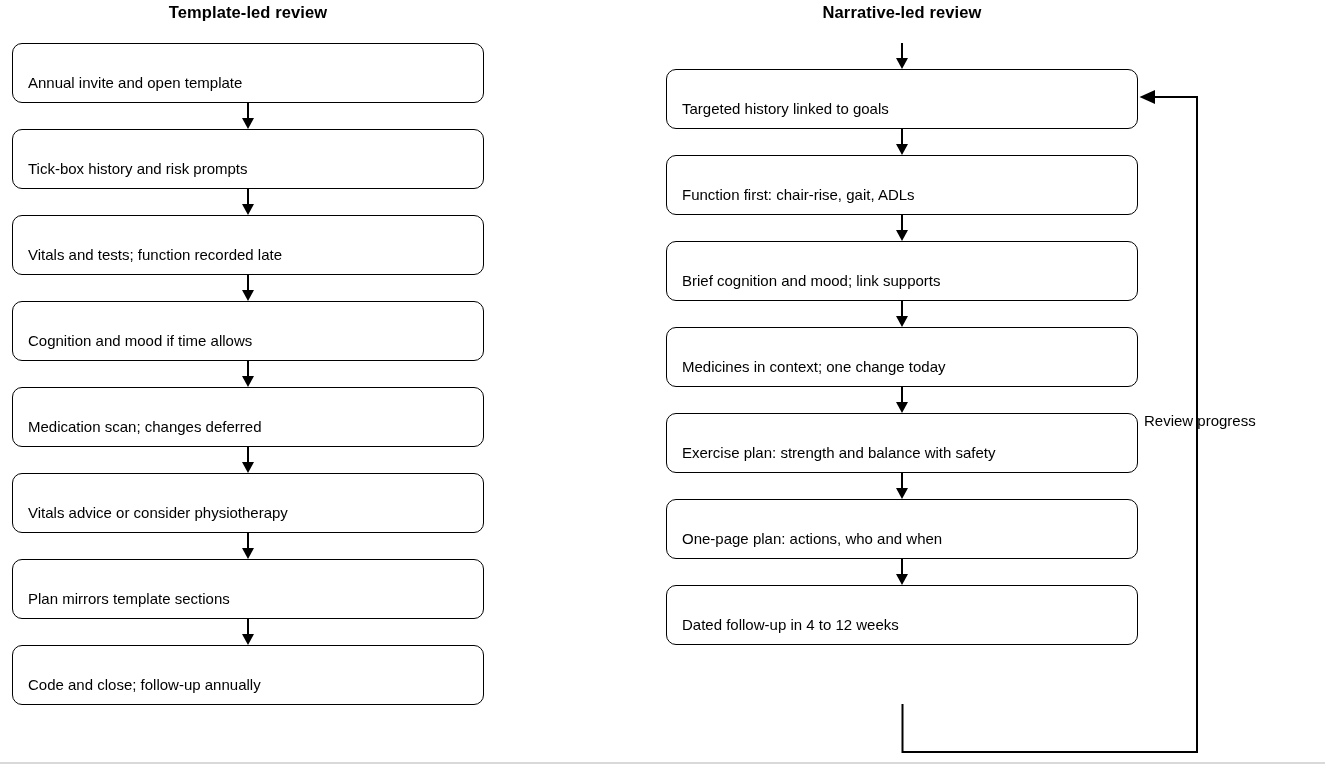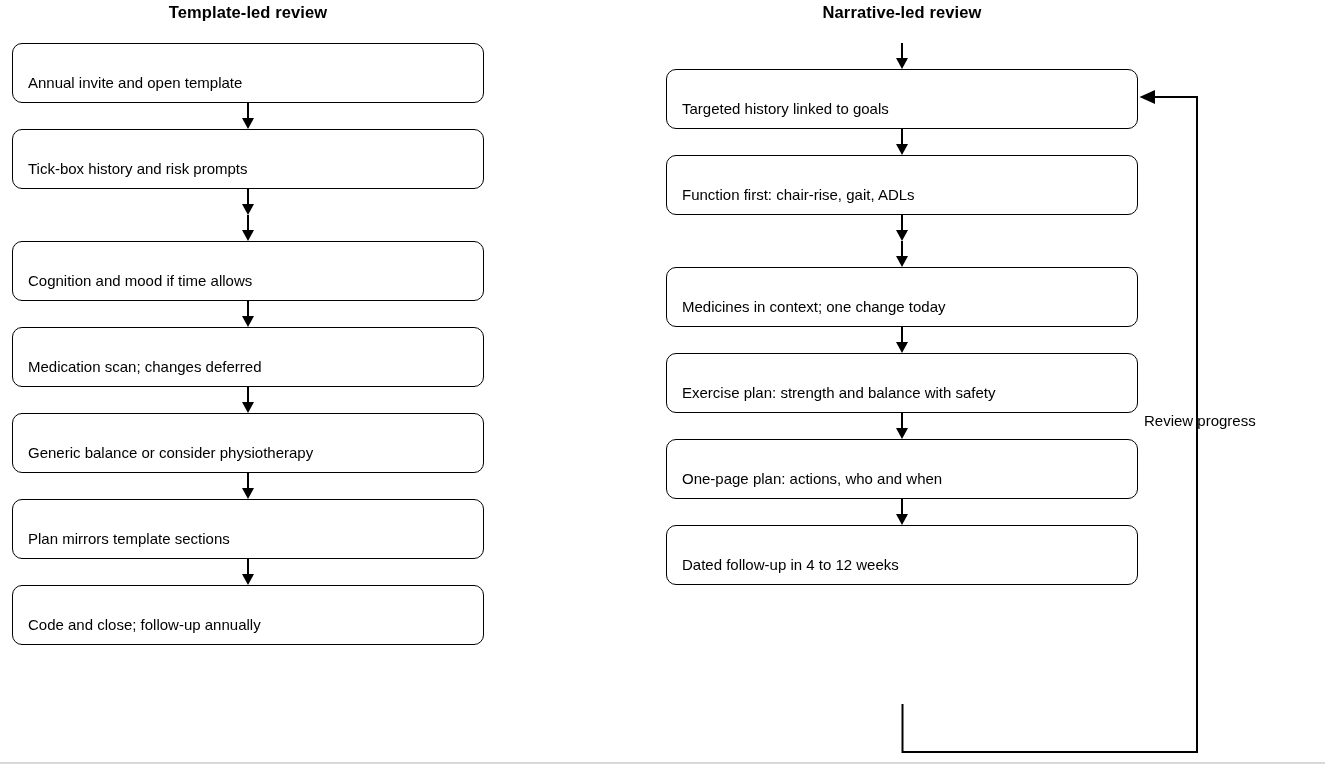--- a/index.html
+++ b/index.html
@@ -94,40 +94,43 @@
           <div class="arrow-line"></div>
           <div class="arrow-head"></div>
         </div>
         <div class="step-box">
           <span>Tick-box history and risk prompts</span>
         </div>
         <div class="arrow">
           <div class="arrow-line"></div>
           <div class="arrow-head"></div>
         </div>
+        <div class="step-box">
+          <span>Vitals and tests; function recorded late</span>
+        </div>
         <div class="arrow">
           <div class="arrow-line"></div>
           <div class="arrow-head"></div>
         </div>
         <div class="step-box">
           <span>Cognition and mood if time allows</span>
         </div>
         <div class="arrow">
           <div class="arrow-line"></div>
           <div class="arrow-head"></div>
         </div>
         <div class="step-box">
           <span>Medication scan; changes deferred</span>
         </div>
         <div class="arrow">
           <div class="arrow-line"></div>
           <div class="arrow-head"></div>
         </div>
         <div class="step-box">
-          <span>Generic balance or consider physiotherapy</span>
+          <span>Vitals advice or consider physiotherapy</span>
         </div>
         <div class="arrow">
           <div class="arrow-line"></div>
           <div class="arrow-head"></div>
         </div>
         <div class="step-box">
           <span>Plan mirrors template sections</span>
         </div>
         <div class="arrow">
           <div class="arrow-line"></div>
@@ -153,20 +156,23 @@
           <div class="arrow-line"></div>
           <div class="arrow-head"></div>
         </div>
         <div class="step-box">
           <span>Function first: chair-rise, gait, ADLs</span>
         </div>
         <div class="arrow">
           <div class="arrow-line"></div>
           <div class="arrow-head"></div>
         </div>
+        <div class="step-box">
+          <span>Brief cognition and mood; link supports</span>
+        </div>
         <div class="arrow">
           <div class="arrow-line"></div>
           <div class="arrow-head"></div>
         </div>
         <div class="step-box">
           <span>Medicines in context; one change today</span>
         </div>
         <div class="arrow">
           <div class="arrow-line"></div>
           <div class="arrow-head"></div>

